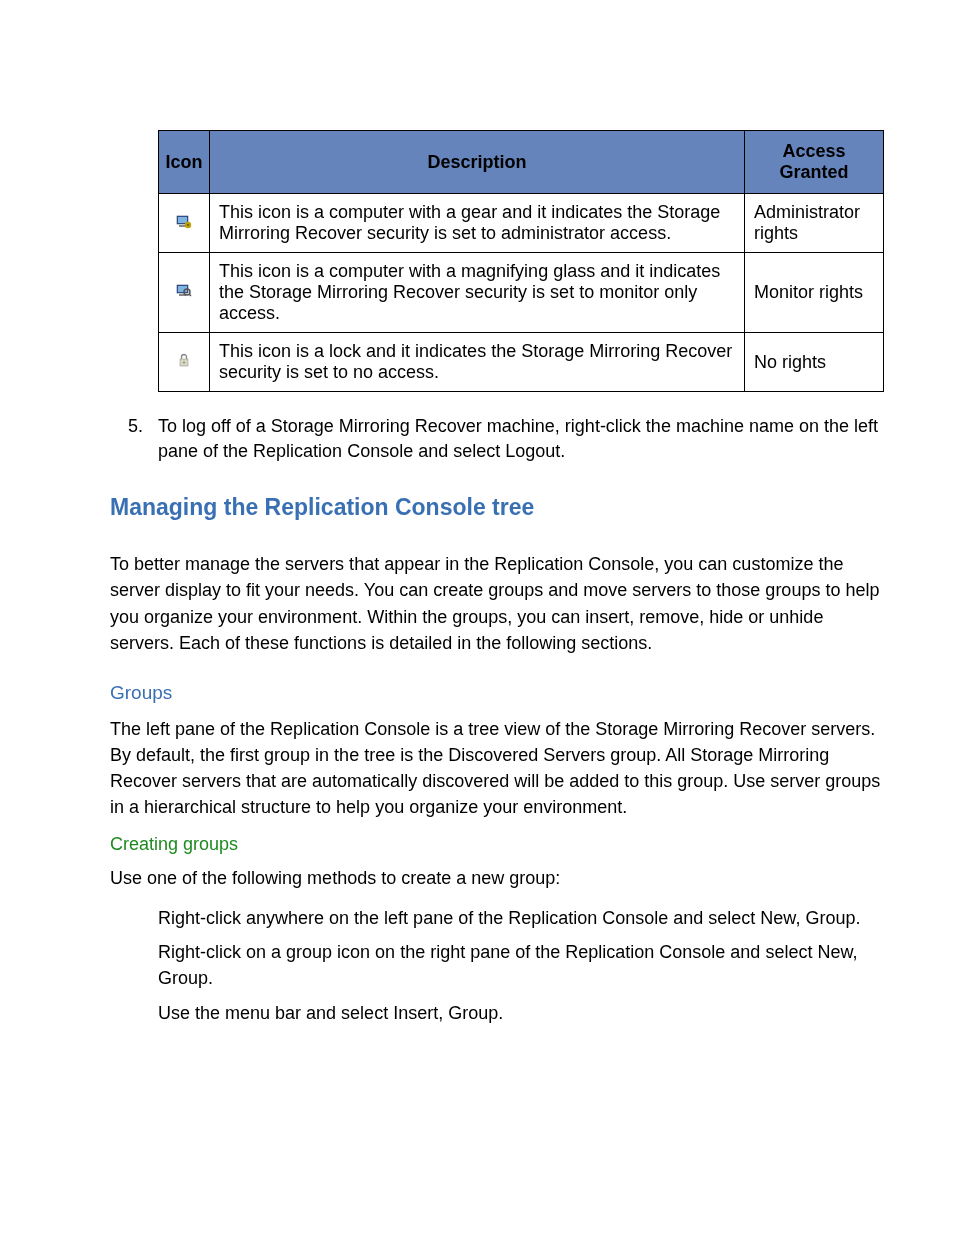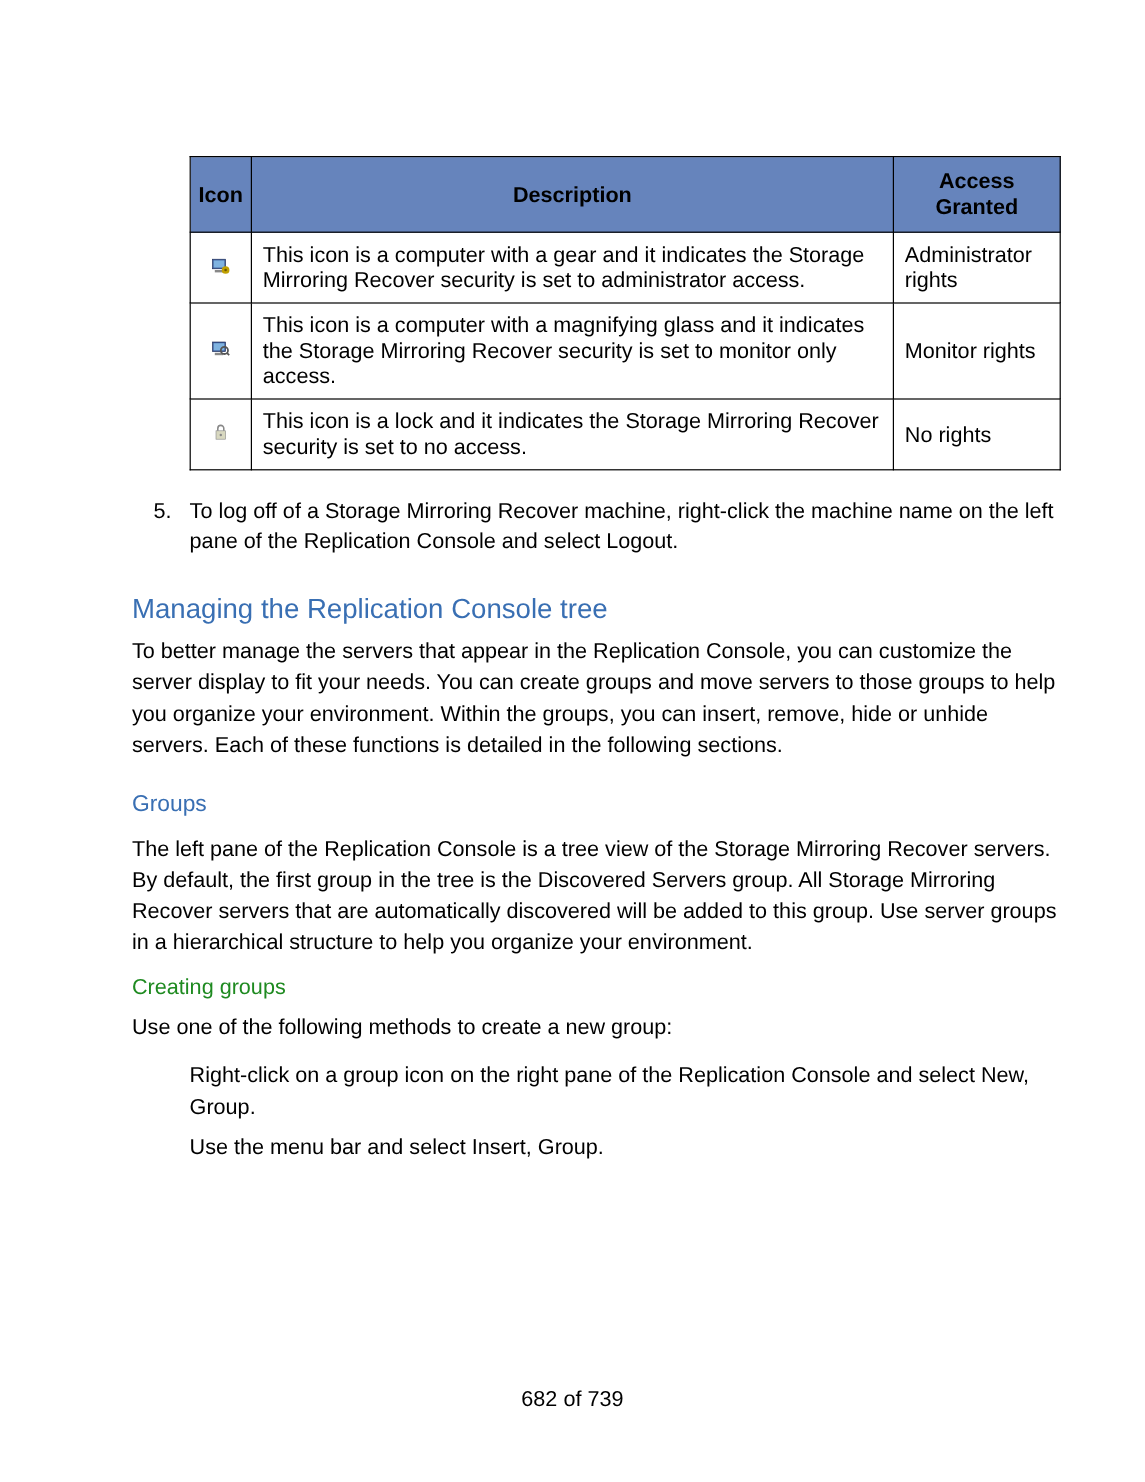--- a/index.html
+++ b/index.html
@@ -65,23 +65,23 @@
     text-align: left;
     padding-left: 18px;
     box-sizing: border-box;
   }
   .ol-body {
     flex: 1;
   }
   .h3 {
     color: #396fb3;
     font-size: 23px;
-    font-weight: normal;
+    font-weight: bold;
     margin-top: 30px;
-    margin-bottom: 8px;
+    margin-bottom: 30px;
   }
   .para {
     font-size: 18px;
     line-height: 1.45;
     margin-bottom: 14px;
   }
   .h4 {
     color: #396fb3;
     font-size: 19px;
     font-weight: normal;
@@ -188,21 +188,23 @@
   <div class="h4">Groups</div>
 
   <div class="para">The left pane of the Replication Console is a tree view of the Storage Mirroring Recover servers. By default, the first group in the tree is the Discovered Servers group. All Storage Mirroring Recover servers that are automatically discovered will be added to this group. Use server groups in a hierarchical structure to help you organize your environment.</div>
 
   <div class="h5">Creating groups</div>
 
   <div class="para">Use one of the following methods to create a new group:</div>
 
   <div class="sub-list">
     <div class="sub-item">
+      <span>Right-click anywhere on the left pane of the Replication Console and select </span><b>New</b><span>, </span><b>Group</b><span>.</span>
+    </div>
+    <div class="sub-item">
       <span>Right-click on a group icon on the right pane of the Replication Console and select </span><b>New</b><span>, </span><b>Group</b><span>.</span>
     </div>
     <div class="sub-item">
       <span>Use the menu bar and select </span><b>Insert</b><span>, </span><b>Group</b><span>.</span>
     </div>
   </div>
 
-  <div class="pg-foot">682 of 739</div>
 </div>
 
 </body></html>

